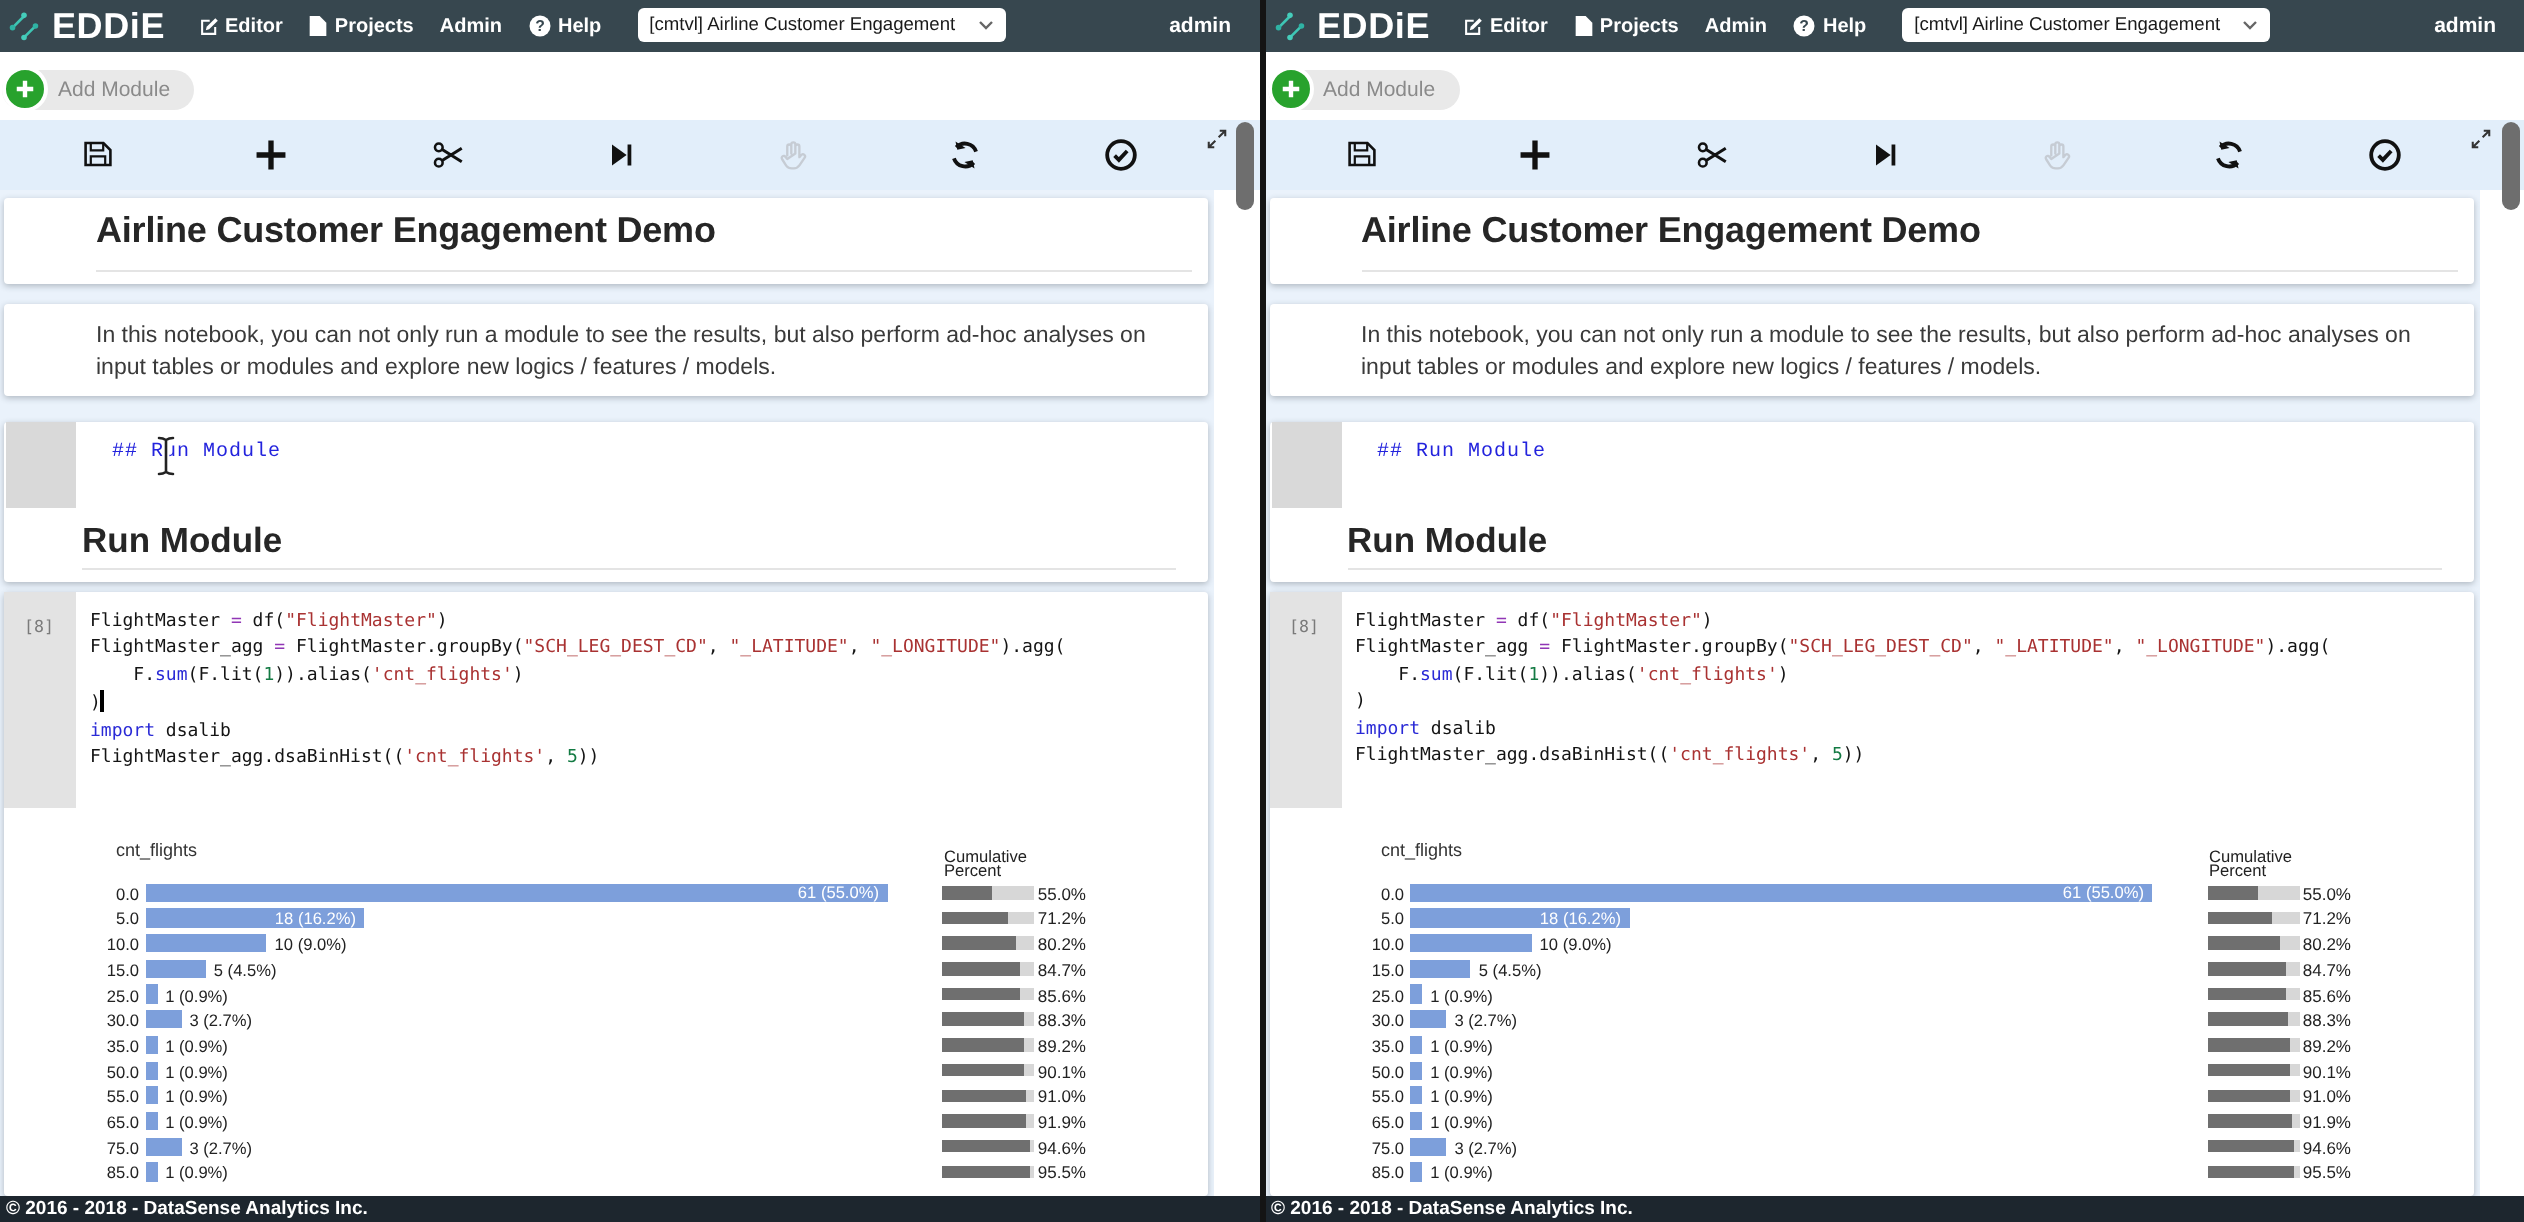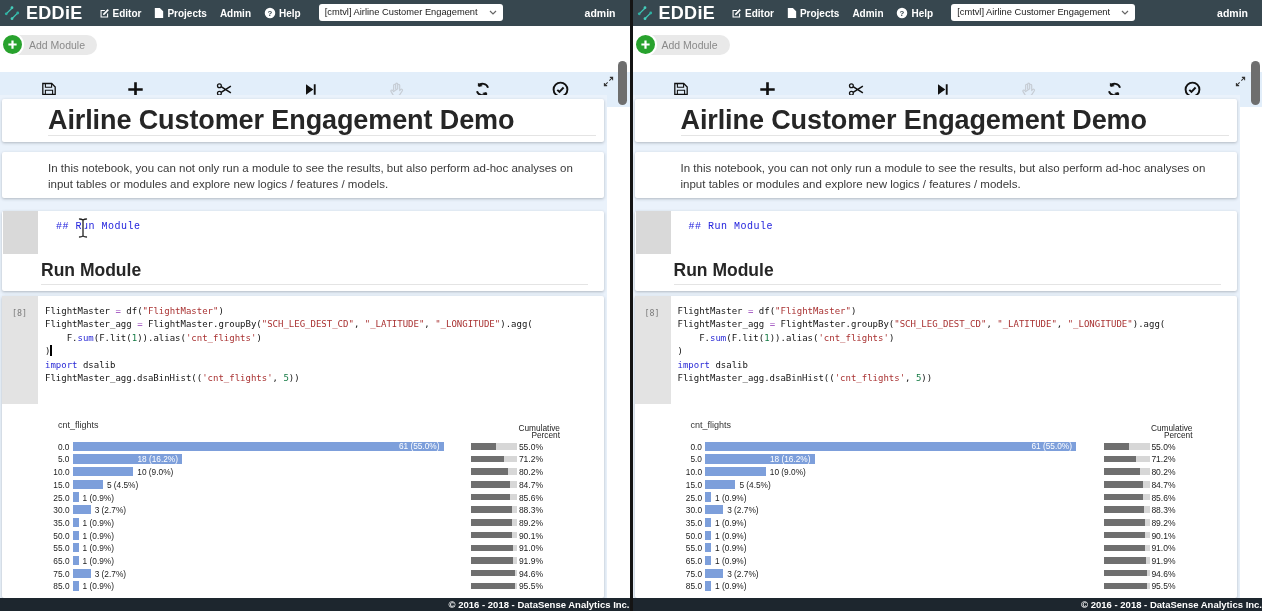--- a/index.html
+++ b/index.html
@@ -14,34 +14,34 @@
   .brand { color:#fff; font-weight:bold; font-size:18px; letter-spacing:.3px; margin-right:16px; }
   .menu { display:flex; align-items:center; gap:13px; }
   .mi { display:flex; align-items:center; gap:3px; color:#fff; font-size:10px; font-weight:bold; }
   .mi-ic { display:flex; }
   .proj-select { margin-left:18px; background:#fff; border-radius:3px; height:17px; width:184px; display:flex; align-items:center; padding:0 6px; font-size:9.3px; color:#1a1a1a; position:relative; top:-1px; }
   .proj-select .val { flex:1; white-space:nowrap; overflow:hidden; }
   .spacer { flex:1; }
   .user { color:#fff; font-size:10.5px; font-weight:bold; }
 
   
-  .addrow { height:46px; background:#fff; position:relative; }
+  .addrow { height:34px; background:#fff; position:relative; }
   .add-btn { position:absolute; left:1px; top:9px; height:20px; background:#e9e9e9; border:none; border-radius:11px; padding:0 12px 0 28px; font-size:10.5px; color:#8a8a8a; font-family:inherit; }
   .add-circle { position:absolute; left:0px; top:-2px; width:23px; height:23px; background:var(--add_button_green); border:2px solid #fff; border-radius:50%; display:flex; align-items:center; justify-content:center; }
 
   
   .toolbar { height:35px; background:var(--toolbar_bg); position:relative; }
   .tbtn { background:none; border:none; display:flex; align-items:center; justify-content:center; width:30px; height:30px; position:absolute; top:2px; }
   .corner-btn { position:absolute; right:16px; top:4px; background:none; border:none; display:flex; }
 
   
   .content { position:absolute; top:95px; left:0; width:607px; height:503px; background:var(--content_bg); overflow:hidden; padding:0 3px 0 2px; }
   .card { background:var(--card_bg); border-radius:2px; box-shadow:0 1px 3px rgba(40,50,60,.3); position:relative; }
   .title-card { margin-top:4px; height:43px; }
-  .title-card h1 { position:absolute; left:46px; top:6px; font-size:27px; color:#262626; letter-spacing:-.1px; }
+  .title-card h1 { position:absolute; left:46px; top:6px; font-size:18px; color:#262626; letter-spacing:-.1px; }
   .title-card .hr { position:absolute; left:46px; right:8px; top:36px; border-top:1px solid #e4e4e4; }
   .desc-card { margin-top:10px; height:46px; }
   .desc-card p { position:absolute; left:46px; top:9px; width:530px; font-size:11.5px; line-height:15.5px; color:#3a3a3a; }
 
   .md-cell { margin-top:13px; height:80px; }
   .gutter-block { position:absolute; left:1px; top:0px; width:35px; height:43px; background:#d9d9d9; }
   .md-src { position:absolute; left:54px; top:10px; font-family:Liberation Mono, monospace; font-size:10px; letter-spacing:.5px; color:var(--markdown_blue); }
   .md-cell h2 { position:absolute; left:39px; top:49px; font-size:17.5px; color:#262626; }
   .md-cell .hr { position:absolute; left:39px; right:16px; top:73px; border-top:1px solid #e4e4e4; }
 
@@ -52,36 +52,36 @@
   pre.code { flex:1; padding:9px 4px 14px 7px; font-family:"DejaVu Sans Mono",monospace; font-size:9px; line-height:13.4px; color:#141414; }
   .tok-str { color:var(--code_string); }
   .tok-kw { color:var(--code_keyword); }
   .tok-num { color:var(--code_number); }
   .tok-op { color:#9136b5; }
   .caret { display:inline-block; width:1.5px; height:11px; background:#000; vertical-align:-2px; }
 
   
   .hist { position:relative; height:194px; }
   .hist-title { position:absolute; left:56px; top:16px; font-size:9px; color:#333; }
-  .cumhdr { position:absolute; left:470px; width:88px; top:21px; text-align:right; font-size:8.3px; line-height:7.2px; color:#222; }
+  .cumhdr { position:absolute; left:470px; width:88px; top:21px; text-align:left; font-size:8.3px; line-height:7.2px; color:#222; }
   .hrows { position:absolute; left:0; right:0; top:36px; }
   .hrow { position:relative; height:12.7px; }
   .tick { position:absolute; left:0; width:67.5px; top:1.8px; text-align:right; font-size:8.3px; color:#222; }
   .bar { position:absolute; left:70.5px; top:1.7px; height:9.3px; background:var(--bar_blue); }
   .inlabel { position:absolute; right:4px; top:0.5px; line-height:9px; font-size:8.3px; color:#fff; white-space:nowrap; }
   .outlabel { position:absolute; top:1.8px; font-size:8.3px; color:#222; white-space:nowrap; }
   .cumtrack { position:absolute; left:469px; width:46px; top:3px; height:6.6px; background:var(--cumulative_track); }
   .cumfill { height:100%; background:var(--cumulative_gray); }
   .pct { position:absolute; left:505px; width:36px; top:1.8px; text-align:right; font-size:8.5px; color:#222; }
 
   
   .thumb { position:absolute; right:2.5px; top:61px; width:9px; height:44px; background:#6e6e6e; border-radius:5px; z-index:40; }
 
   
-  .pfooter { position:absolute; bottom:0; left:0; right:0; height:13px; background:var(--footer_bg); color:#fff; font-size:9.5px; font-weight:bold; line-height:13px; padding-left:3px; z-index:30;text-align:right; }
+  .pfooter { position:absolute; bottom:0; left:0; right:0; height:13px; background:var(--footer_bg); color:#fff; font-size:9.5px; font-weight:bold; line-height:13px; padding-left:3px; z-index:30; }
 
   .ibeam { position:absolute; left:77px; top:217px; z-index:15; }
 </style>
 </head>
 <body>
 
 <div class="split">
   <section class="panel left">
   <div class="nav">
     <span class="logo-ic">

